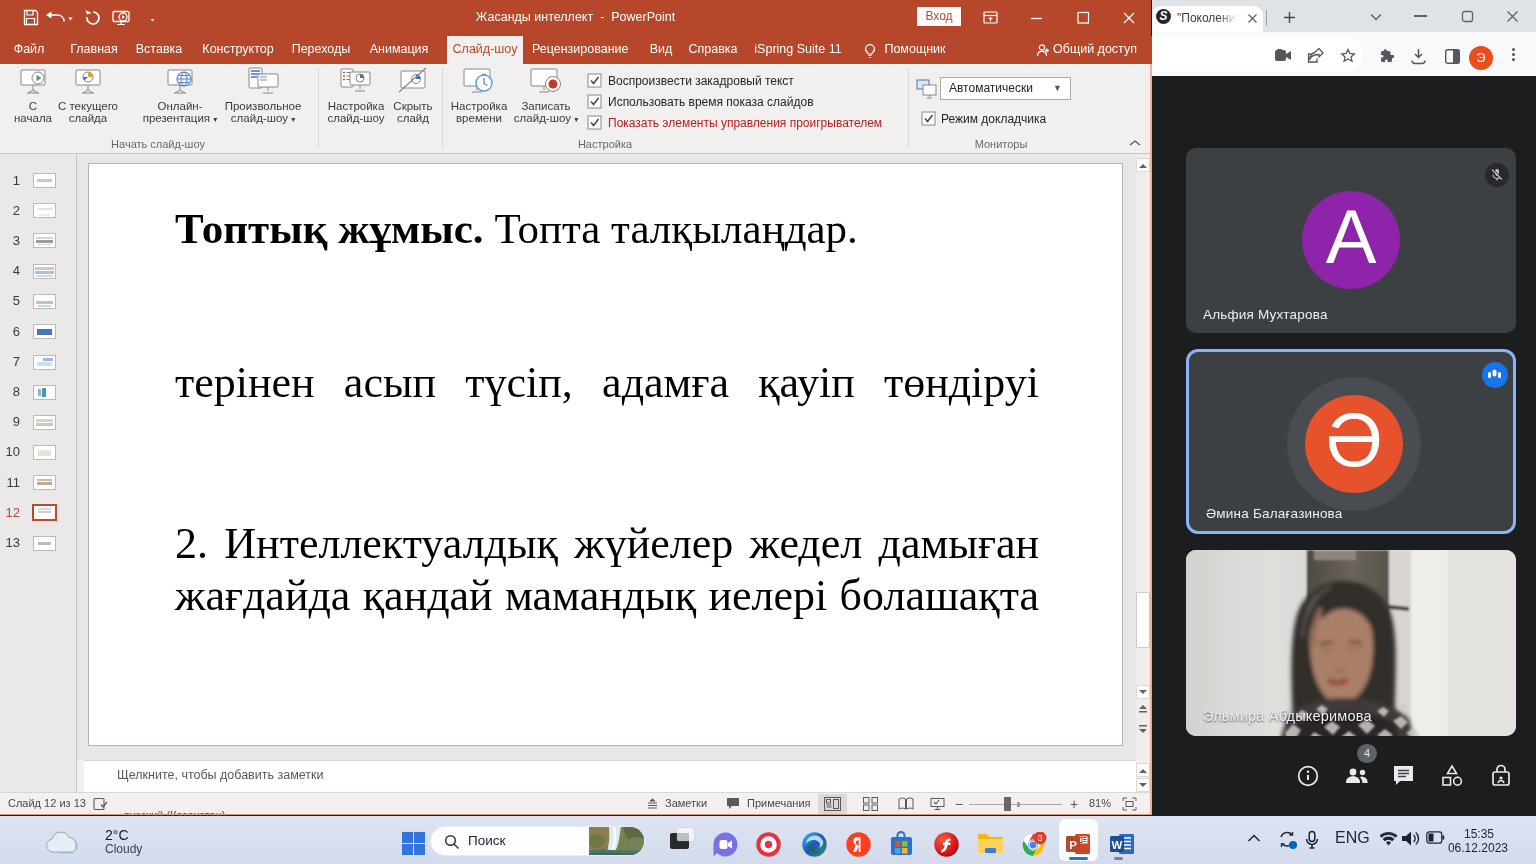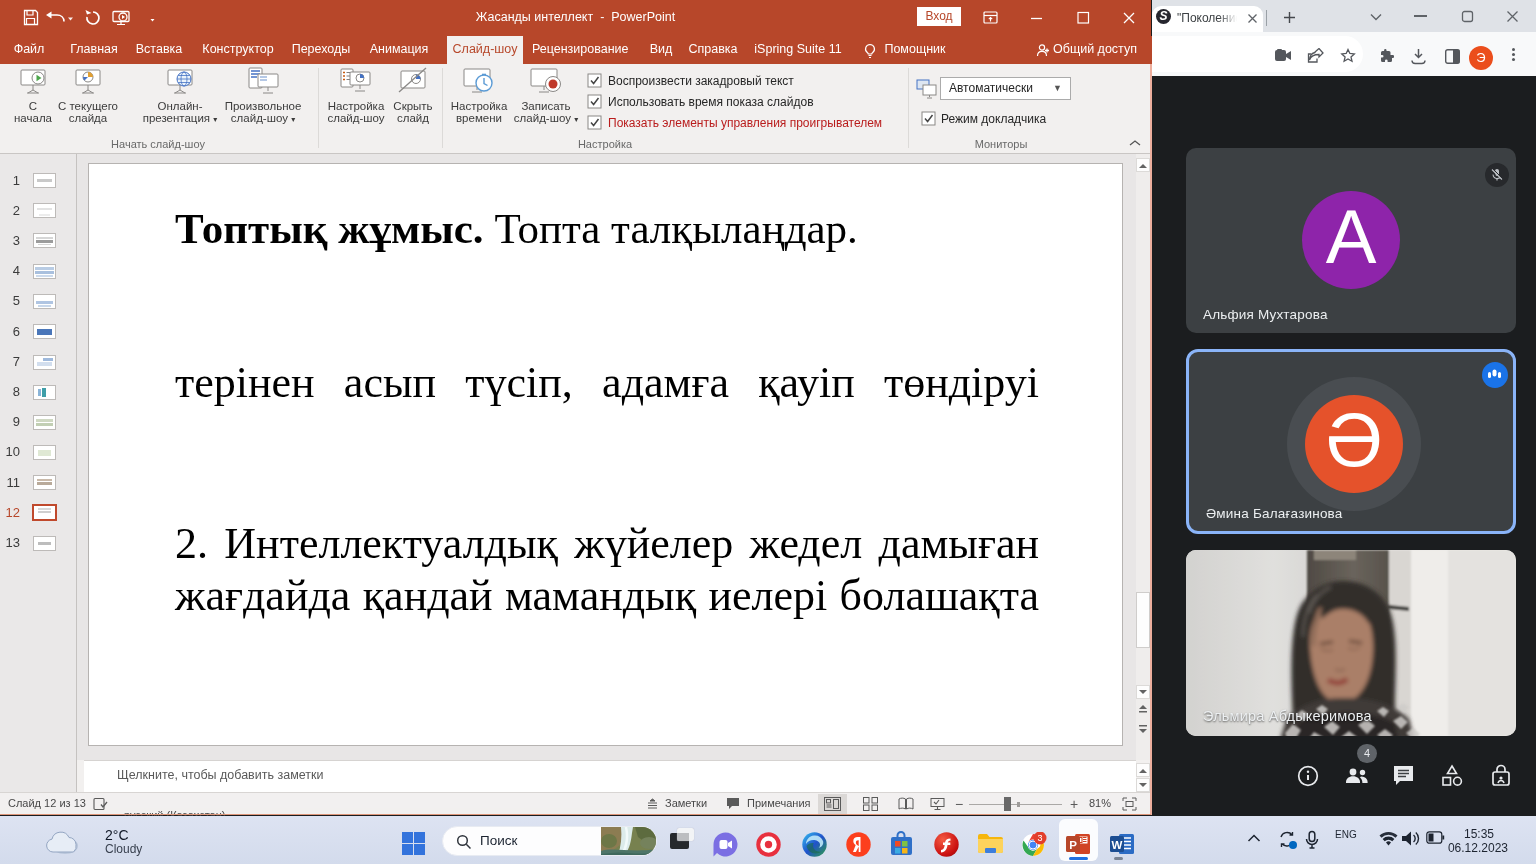--- a/index.html
+++ b/index.html
@@ -536,21 +536,21 @@
         <path d="M10 22a6.5 6.5 0 0 1-1-12.9A9 9 0 0 1 26 7.5 7 7 0 0 1 33 14.5 7.5 7.5 0 0 1 30.5 22z" fill="#e7edf6" stroke="#93a5c2" stroke-width="1"></path>
       </svg>
     <div class="abs" style="left:105px;top:11px;font-size:14px;color:#111927;">2°C</div>
     <div class="abs" style="left:105px;top:26px;font-size:12px;color:#39414f;">Cloudy</div>
     <svg class="abs" style="left:402px;top:16px" width="23" height="23" viewBox="0 0 23 23">
         <rect x="0" y="0" width="11" height="11" fill="#3373dc"></rect>
         <rect x="12" y="0" width="11" height="11" fill="#3373dc"></rect>
         <rect x="0" y="12" width="11" height="11" fill="#3373dc"></rect>
         <rect x="12" y="12" width="11" height="11" fill="#3373dc"></rect>
       </svg>
-    <div class="abs" style="left:442px;top:10px;width:215px;height:30px;background:#fdfdfe;border:1px solid #e8ebf2;border-radius:16px;overflow:hidden;text-align:right;">
+    <div class="abs" style="left:430px;top:10px;width:215px;height:30px;background:#fdfdfe;border:1px solid #e8ebf2;border-radius:16px;overflow:hidden;text-align:right;">
       <svg class="abs" style="left:13px;top:7px" width="16" height="16" viewBox="0 0 16 16" fill="none" stroke="#30353d" stroke-width="1.5">
           <circle cx="6.5" cy="6.5" r="4.8"></circle>
           <path d="M10.3 10.3L14.5 14.5"></path>
         </svg>
       <div class="abs" style="left:37px;top:6px;font-size:13.5px;color:#1b2330;">Поиск</div>
       <svg class="abs" style="left:158px;top:0" width="57" height="30" viewBox="0 0 57 30">
           <rect width="57" height="30" fill="#77814f"></rect>
           <path d="M0 0h20c3 0 5 4 3 8l-4 10-8 6H0z" fill="#8c7c52"></path>
           <path d="M34 0h23v12l-12 4-8-6z" fill="#5d6b3f"></path>
           <path d="M20 0h12l-1 6c-1 8-2 14-6 20l-8 2c3-9 4-18 3-28z" fill="#dcebea"></path>
@@ -642,21 +642,21 @@
         <path d="M1.5 8l5.5-5.5L12.5 8"></path>
       </svg>
     <svg class="abs" style="left:1277px;top:14px" width="21" height="20" viewBox="0 0 21 20" fill="none" stroke="#1d2430" stroke-width="1.4">
         <path d="M4 7a6.5 6.5 0 0 1 11-2.3M15.5 2v3h-3M16 11.5a6.5 6.5 0 0 1-11 2.3M4.5 17v-3h3"></path>
         <circle cx="16" cy="15" r="4" fill="#0067c0" stroke="none"></circle>
       </svg>
     <svg class="abs" style="left:1305px;top:14px" width="14" height="20" viewBox="0 0 14 20" fill="none" stroke="#1d2430" stroke-width="1.5">
         <rect x="4.2" y="1.5" width="5.6" height="10" rx="2.8"></rect>
         <path d="M1.5 9a5.5 5.5 0 0 0 11 0M7 14.5V18M4.5 18h5"></path>
       </svg>
-    <div class="abs" style="left:1335px;top:13px;font-size:10px;color:#1d2430;">ENG</div>
+    <div class="abs" style="left:1335px;top:13px;font-size:16px;color:#1d2430;">ENG</div>
     <svg class="abs" style="left:1379px;top:15px" width="19" height="15" viewBox="0 0 19 15" fill="#1d2430">
         <path d="M0.5 4.5a13 13 0 0 1 18 0l-2 2.2a10 10 0 0 0-14 0z" opacity="0.95"></path>
         <path d="M3.6 8a8.5 8.5 0 0 1 11.8 0l-2.1 2.2a5.5 5.5 0 0 0-7.6 0z"></path>
         <path d="M9.5 14.5L12 11.6a3.5 3.5 0 0 0-5 0z"></path>
       </svg>
     <svg class="abs" style="left:1402px;top:14px" width="18" height="17" viewBox="0 0 18 17" fill="#1d2430">
         <path d="M0 6h4l5-4.5v14L4 11H0z"></path>
         <path d="M11.5 5a4.5 4.5 0 0 1 0 7M13.8 2.5a8 8 0 0 1 0 12" stroke="#1d2430" stroke-width="1.4" fill="none"></path>
       </svg>
     <svg class="abs" style="left:1426px;top:15px" width="19" height="13" viewBox="0 0 19 13" fill="none" stroke="#1d2430" stroke-width="1.2">

